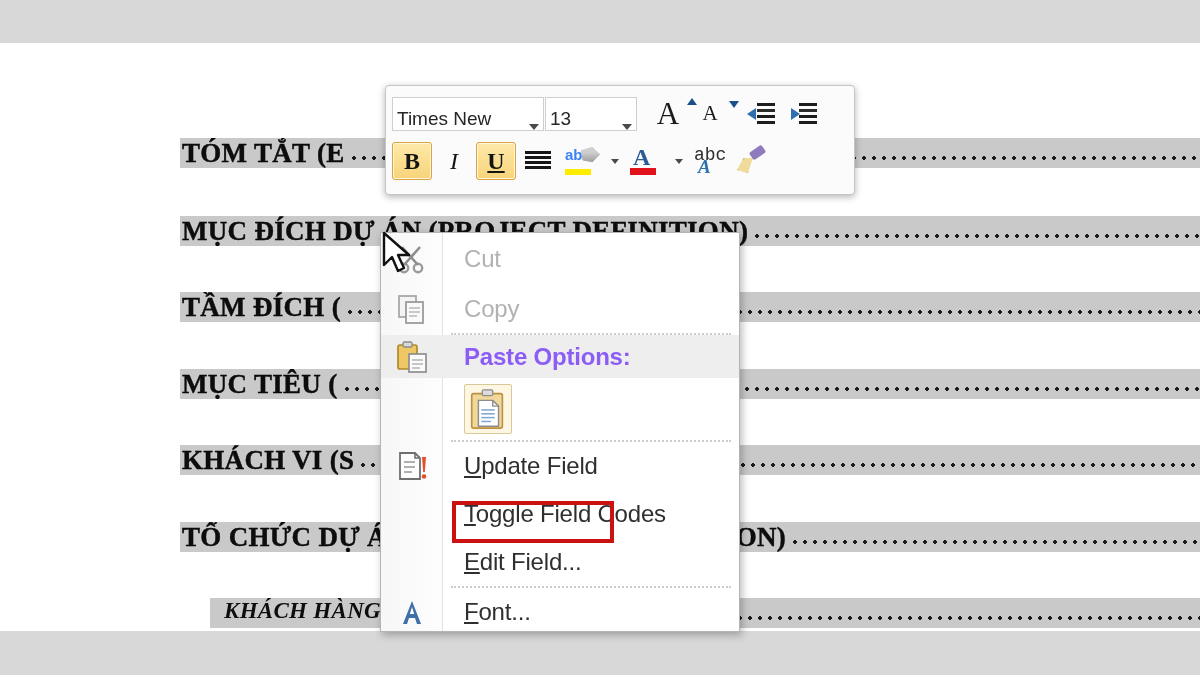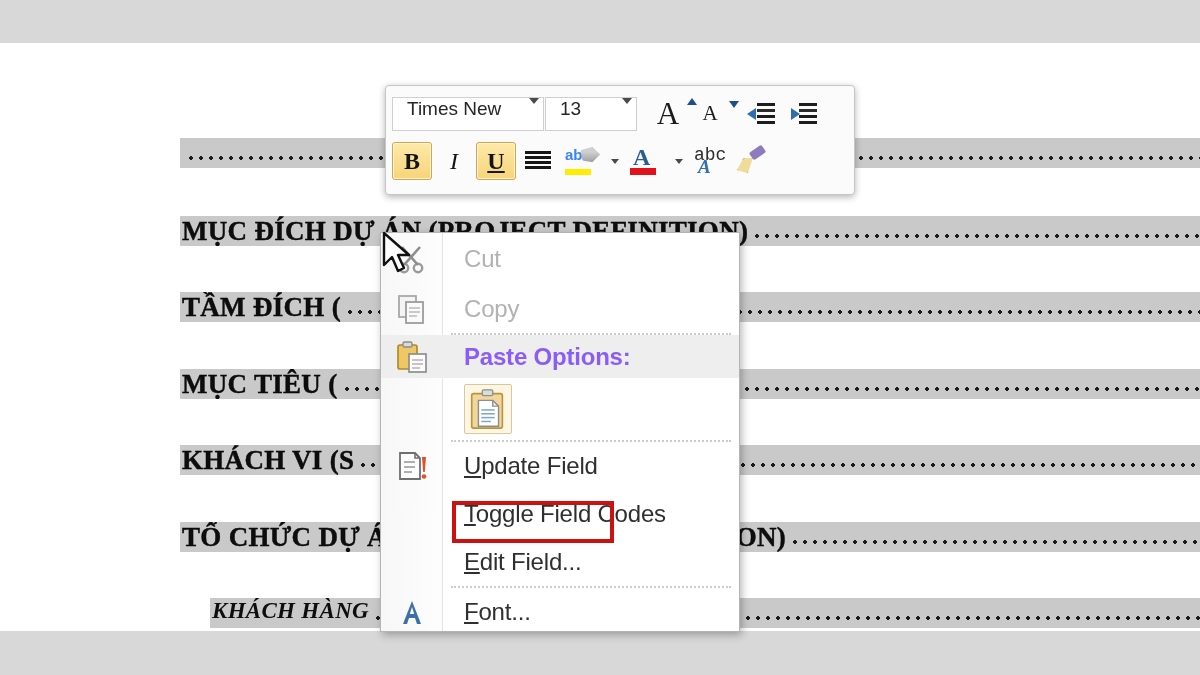--- a/index.html
+++ b/index.html
@@ -57,20 +57,21 @@
     letter-spacing: 0.3px;
     -webkit-text-stroke: 0.4px #000;
   }
   .toc-row.sub { left: 210px; }
   .toc-row.sub .toc-hl { width: 990px; }
   .toc-row.sub .toc-title {
     font-style: italic;
     font-size: 23px;
     font-variant: small-caps;
     font-weight: bold;
+    margin-left: 12px;
     -webkit-text-stroke: 0;
   }
   .leader {
     flex: 1 1 auto;
     align-self: flex-end;
     margin-bottom: 7px;
     margin-left: 4px;
     height: 6px;
     background-image: radial-gradient(circle, #1a1a1a 1.7px, transparent 1.9px);
     background-size: 10px 6px;
@@ -89,25 +90,25 @@
     box-shadow: 0 2px 7px rgba(0,0,0,0.30);
     z-index: 30;
   }
   .mb-row {
     display: flex; align-items: center;
     height: 50px; padding: 0 6px;
     gap: 2px;
   }
   .mb-row.r1 { padding-top: 5px; }
   .combo {
-    display: flex; align-items: flex-start;
+    display: flex; align-items: flex-end;
     height: 34px;
     border: 1px solid #cfcfcf;
     background: #ffffff;
-    padding: 0 4px 0 14px;
+    padding: 0 4px 0 4px;
   }
   .combo .cv {
     font-size: 19px; color: #262626;
     font-family: "Liberation Sans", sans-serif;
   }
   .combo.font-combo { width: 152px; justify-content: space-between; }
   .combo.size-combo { width: 92px; justify-content: space-between; margin-left: -1px; }
   .caret {
     width: 0; height: 0;
     border-left: 5px solid transparent;
@@ -305,20 +306,21 @@
 </style>
 </head>
 <body>
 
 <div id="stage">
 
   <div class="doc">
 
     <div class="toc-row" style="top:93px">
       <span class="toc-hl">
+        <span class="toc-title">TÓM TẮT (E</span>
         <span class="leader"></span>
       </span>
     </div>
 
     <div class="toc-row" style="top:171px">
       <span class="toc-hl">
         <span class="toc-title">MỤC ĐÍCH DỰ ÁN (PROJECT DEFINITION)</span>
         <span class="leader"></span>
       </span>
     </div>

